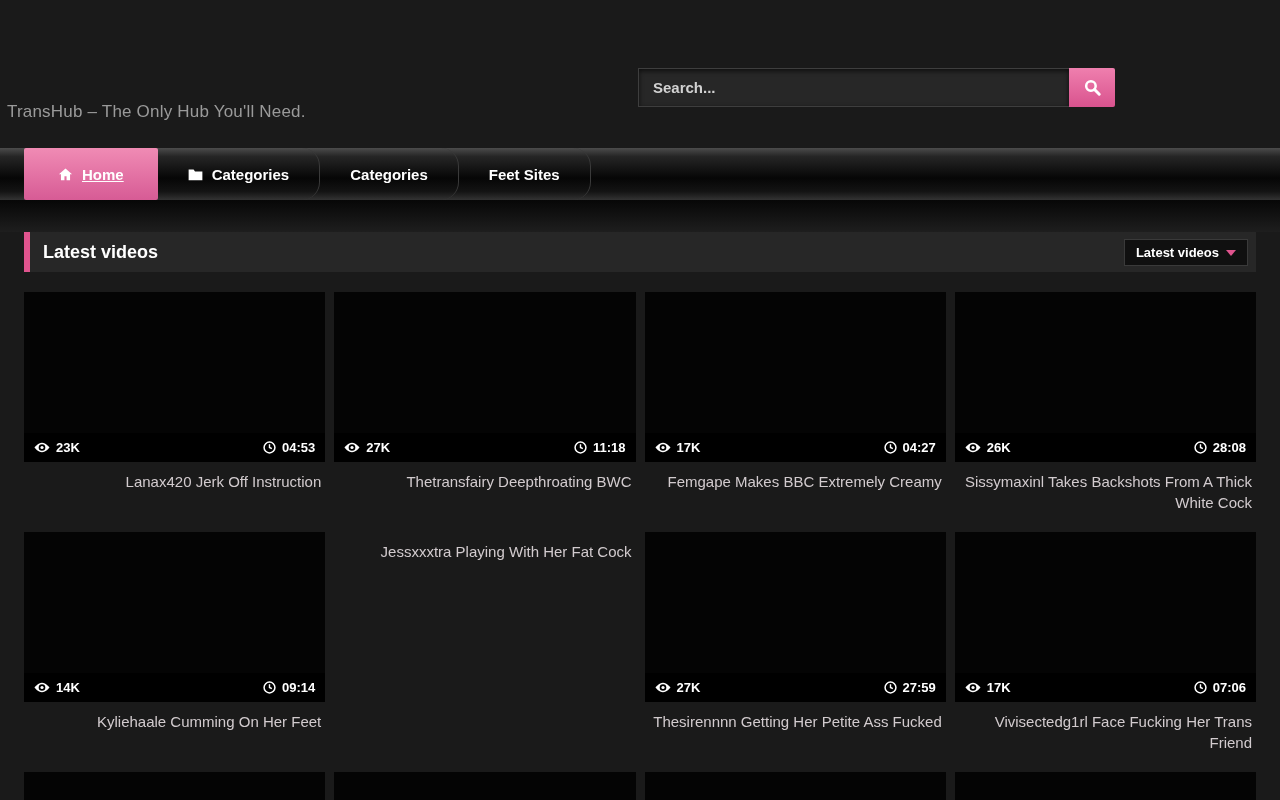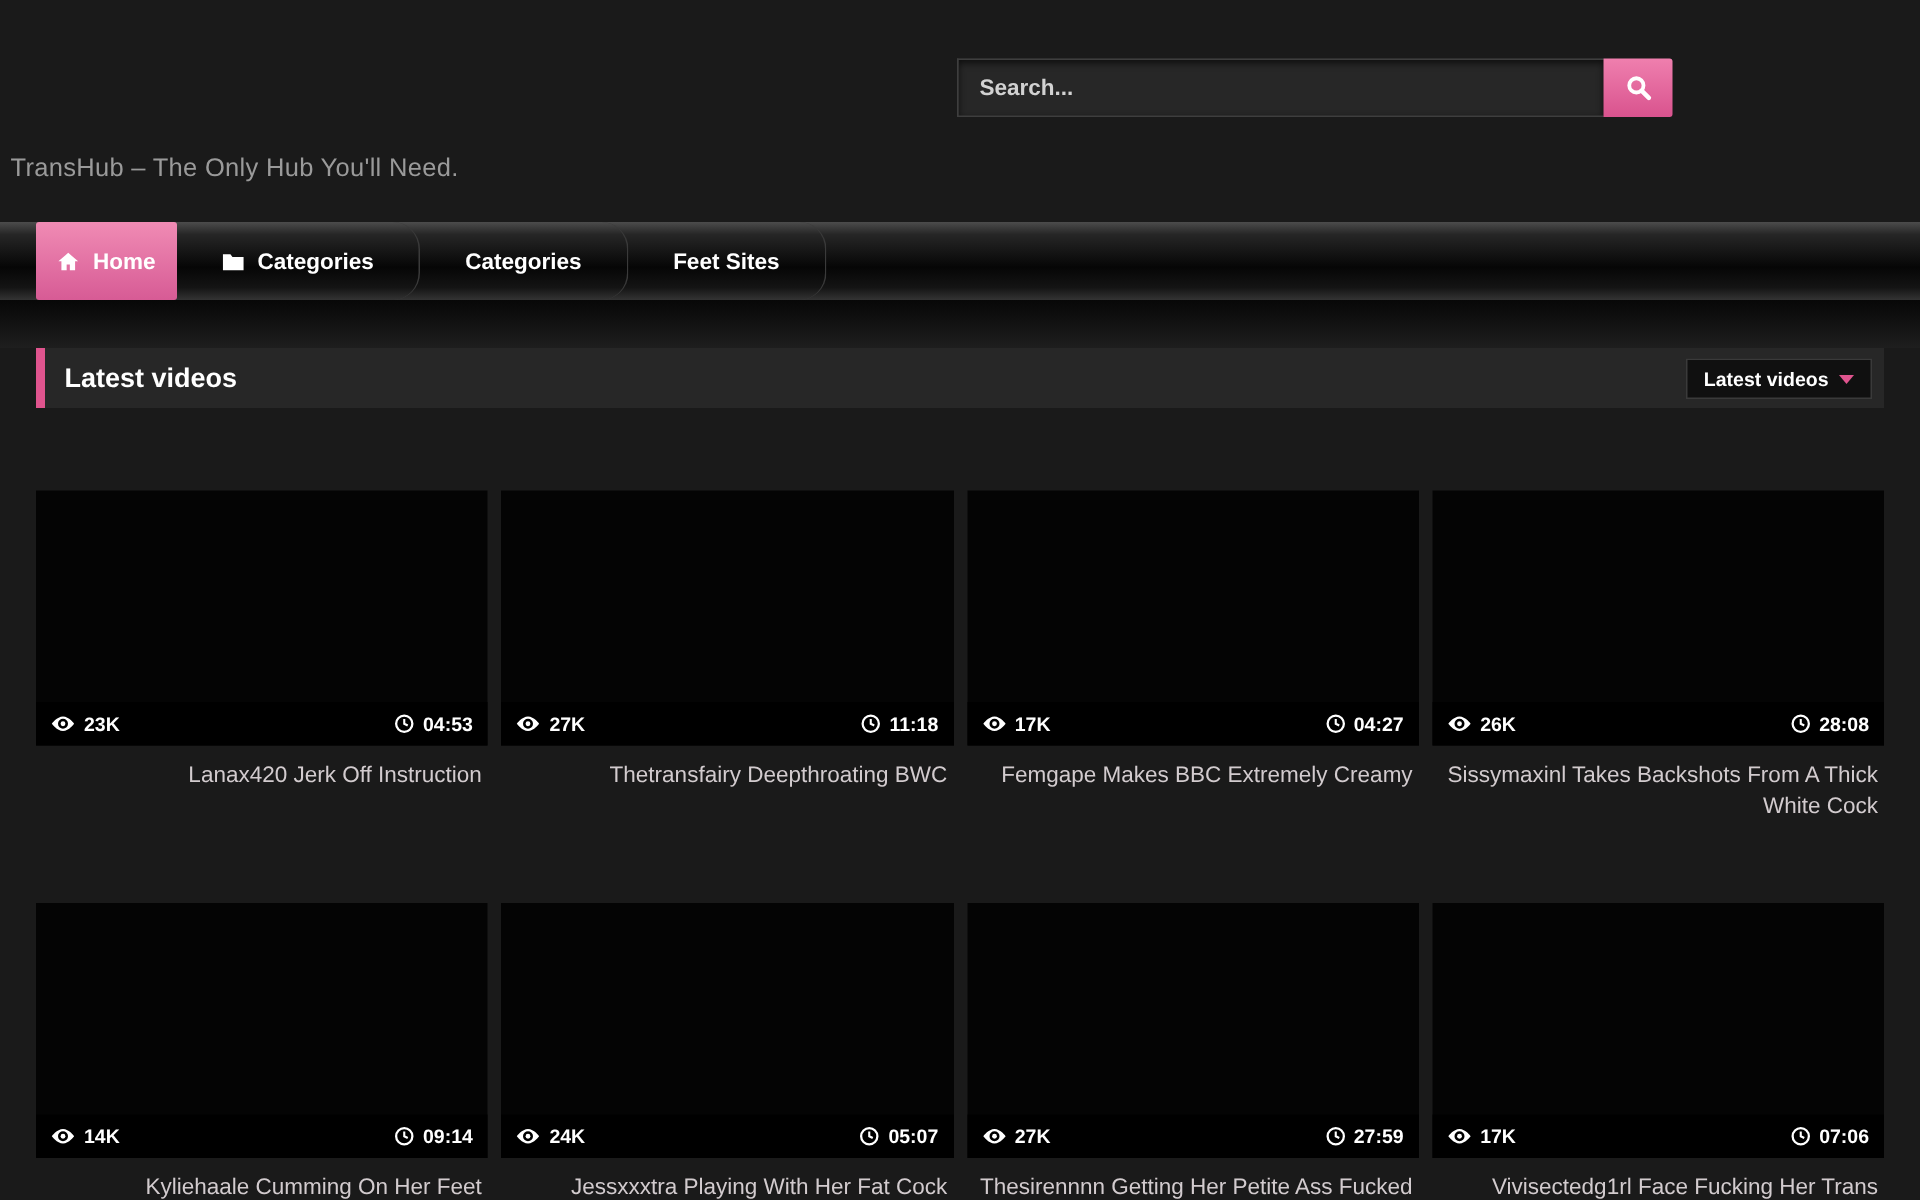--- a/index.html
+++ b/index.html
@@ -4,21 +4,21 @@
 <style>
   * { box-sizing: border-box; }
   html,body { margin:0; padding:0; }
   body {
     width:1280px; height:800px; overflow:hidden;
     background:#1a1a1a;
     font-family:"Liberation Sans", sans-serif;
   }
   
   .site-header { position:relative; height:148px; background:#1a1a1a; }
-  .search-wrap { position:absolute; left:638px; top:39px; display:flex; }
+  .search-wrap { position:absolute; left:638px; top:68px; display:flex; }
   .search-input {
     width:431px; height:39px; background:#272727;
     border:1px solid #3e3e3e; border-right:none;
     color:#e0e0e0; font-weight:bold; font-size:15px; padding:0 14px;
     box-shadow: inset 0 2px 5px rgba(0,0,0,.65);
     outline:none; font-family:"Liberation Sans", sans-serif;
   }
   .search-input::placeholder { color:#d2d2d2; opacity:1; }
   .search-btn {
     width:46px; height:39px; border:none; cursor:pointer;
@@ -33,40 +33,40 @@
     background:linear-gradient(#4c4c4c 0%, #262626 16%, #060606 58%, #141414 84%, #333 100%);
   }
   .nav-item {
     display:flex; align-items:center; gap:9px; padding:16px 30px;
     color:#fff; font-weight:bold; font-size:15px; cursor:pointer;
     border-right:1px solid #3a3a3a;
     border-radius:18px;
   }
   .nav-item.active {
     background:linear-gradient(#f08bb4,#d75b95);
-    border-right:none; border-radius:2px; padding:0 14px;
+    border-right:none; border-radius:2px; padding:0 34px;text-decoration:underline;
   }
   .nav-after { height:32px; background:linear-gradient(#070707,#1e1e1e); }
   
   .section-bar {
     margin:0 24px; height:40px; background:#272727;
     border-left:6px solid #e0548e;
     display:flex; align-items:center; position:relative;text-align:right;
   }
   .section-title { color:#fff; font-weight:bold; font-size:18px; padding-left:13px; }
   .sort-box {
     position:absolute; right:8px; top:7px;
     background:#101010; border:1px solid #3a3a3a;
     color:#fff; font-weight:bold; font-size:13px;
     padding:5px 11px; display:flex; align-items:center; gap:7px; cursor:pointer;
   }
   .caret-down { width:0; height:0; border-left:5px solid transparent; border-right:5px solid transparent; border-top:6px solid #e0548e; }
   
   .grid { margin:20px 24px 0; display:grid; grid-template-columns:repeat(4,1fr); column-gap:9px; }
-  .thumb { position:relative; height:170px; background:#040404; cursor:pointer;margin-top:35px; }
+  .thumb { position:relative; height:170px; background:#040404; cursor:pointer; }
   .meta {
     position:absolute; left:0; right:0; bottom:0; background:#000;
     display:flex; justify-content:space-between; align-items:center;
     padding:7px 10px; color:#fff; font-weight:bold; font-size:13px;
   }
   .meta-left, .meta-right { display:flex; align-items:center; gap:6px; }
   .card-title {
     margin:9px 4px 0; min-height:61px; text-align:right;
     color:#d2cbce; font-size:15px; line-height:21px; cursor:pointer;
   }
@@ -249,42 +249,20 @@
             </svg>
           </span>
           <span>09:14</span>
         </span>
       </div>
     </div>
     <div class="card-title">Kyliehaale Cumming On Her Feet</div>
   </div>
 
   <div class="card">
-    <div class="thumb">
-      <div class="meta">
-        <span class="meta-left">
-          <span>
-            <svg width="16" height="11" viewBox="0 0 24 16">
-              <path d="M12 .8C6 .8.8 8 .8 8S6 15.2 12 15.2 23.2 8 23.2 8 18 .8 12 .8zm0 12.2a5 5 0 1 1 0-10 5 5 0 0 1 0 10z" fill="#fff"></path>
-              <circle cx="12" cy="8" r="2.4" fill="#fff"></circle>
-            </svg>
-          </span>
-          <span>24K</span>
-        </span>
-        <span class="meta-right">
-          <span>
-            <svg width="13" height="13" viewBox="0 0 24 24">
-              <circle cx="12" cy="12" r="10" fill="none" stroke="#fff" stroke-width="2.8"></circle>
-              <path d="M12 6v6l4.3 2.2" stroke="#fff" stroke-width="2.6" fill="none"></path>
-            </svg>
-          </span>
-          <span>05:07</span>
-        </span>
-      </div>
-    </div>
     <div class="card-title">Jessxxxtra Playing With Her Fat Cock</div>
   </div>
 
   <div class="card">
     <div class="thumb">
       <div class="meta">
         <span class="meta-left">
           <span>
             <svg width="16" height="11" viewBox="0 0 24 16">
               <path d="M12 .8C6 .8.8 8 .8 8S6 15.2 12 15.2 23.2 8 23.2 8 18 .8 12 .8zm0 12.2a5 5 0 1 1 0-10 5 5 0 0 1 0 10z" fill="#fff"></path>

